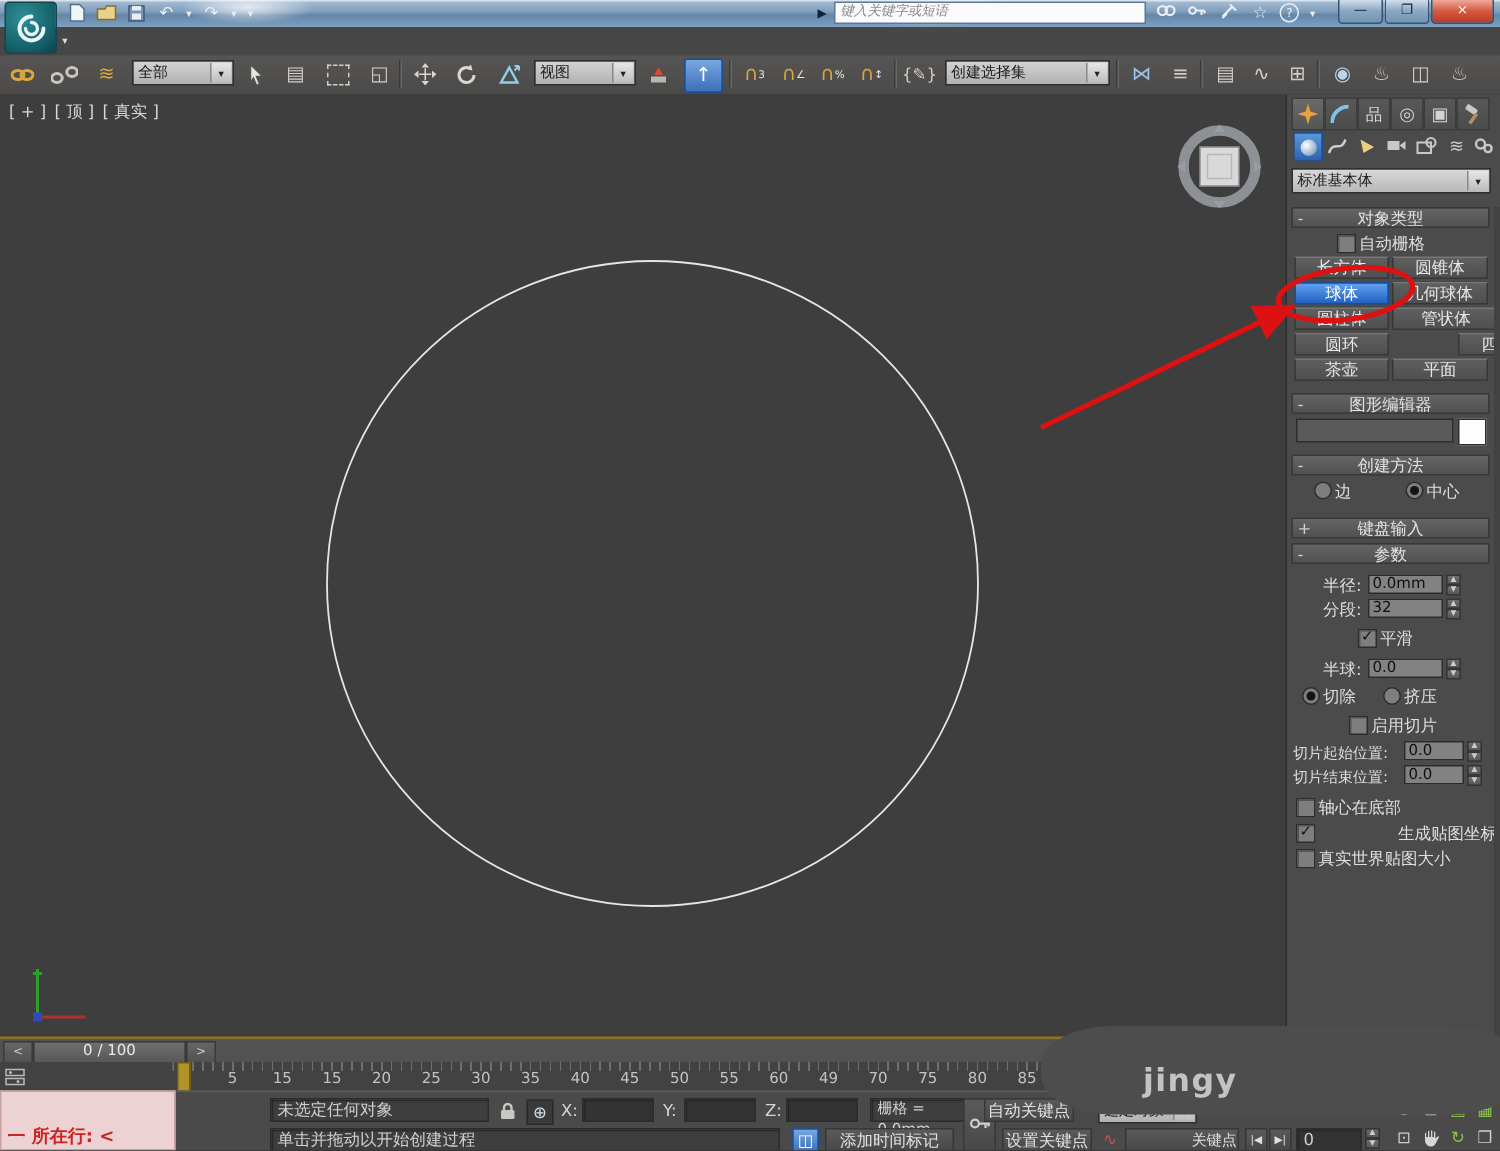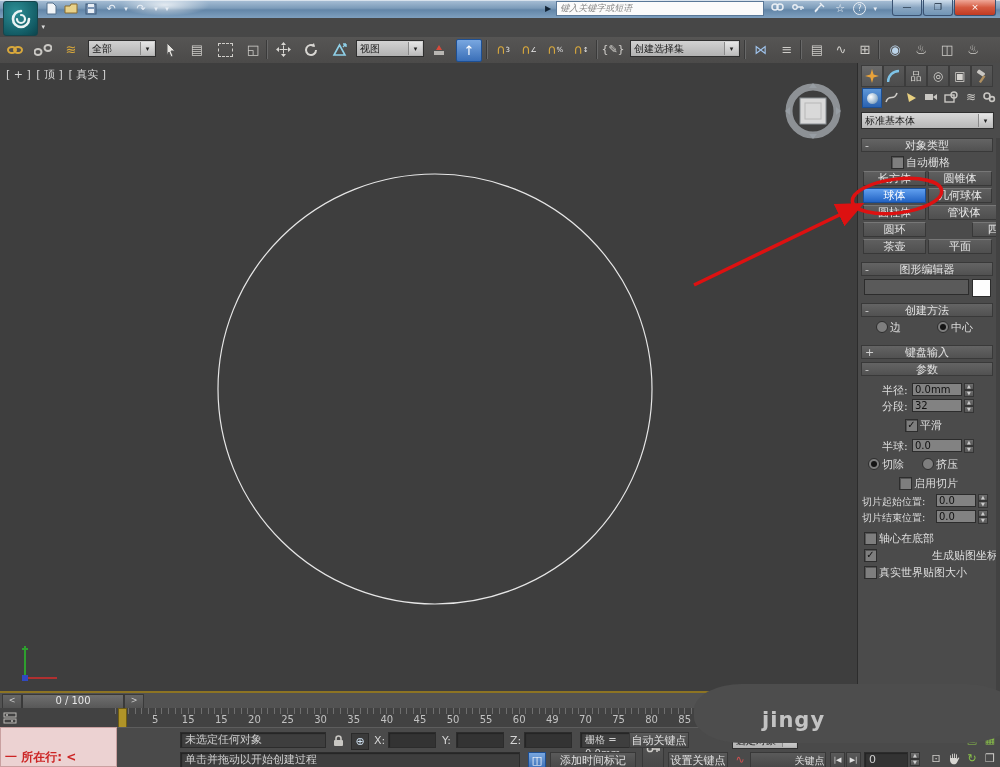--- a/index.html
+++ b/index.html
@@ -481,21 +481,21 @@
 
     <span class="sunk" style="left:180px;top:24px;width:340px;">单击并拖动以开始创建过程</span>
     <span class="nico" style="left:528px;top:24px;background:linear-gradient(#79a7e0,#3a6fb8);border:1px solid #1e4f92;color:#fff;">◫</span>
     <span class="sbtn" style="left:550px;top:24px;width:86px;">添加时间标记</span>
 
     <span class="sbtn" style="left:642px;top:4px;width:22px;height:36px;">
       <svg width="15" height="13" viewBox="0 0 15 13" style="margin-top:10px;">
           <circle cx="4" cy="6" r="2.6" fill="none" stroke="#cfcdc9" stroke-width="1.5"></circle>
           <path d="M6.5 6H14M11 6v3M13 6v2" stroke="#cfcdc9" stroke-width="1.5" fill="none"></path>
         </svg></span>
-    <span class="sbtn" style="left:629px;top:4px;width:60px;">自动关键点</span>
+    <span class="sbtn" style="left:656px;top:4px;width:60px;">自动关键点</span>
     <span class="sbtn" style="left:668px;top:24px;width:60px;">设置关键点</span>
 
     <div class="combo" style="left:732px;top:4px;width:66px;position:absolute;">
       <span>选定对象</span><span class="arr">▾</span>
     </div>
     <span class="nico" style="left:732px;top:24px;color:#d05050;">∿</span>
     <span class="sbtn" style="left:750px;top:24px;width:76px;font-size:10px;padding-left:43px;">关键点过滤器...</span>
     <span class="sbtn" style="left:830px;top:24px;width:15px;font-size:7px;">|◀</span>
     <span class="sbtn" style="left:846px;top:24px;width:15px;font-size:7px;">▶|</span>
     <span class="sunk" style="left:864px;top:24px;width:44px;background:#333;">0</span>

